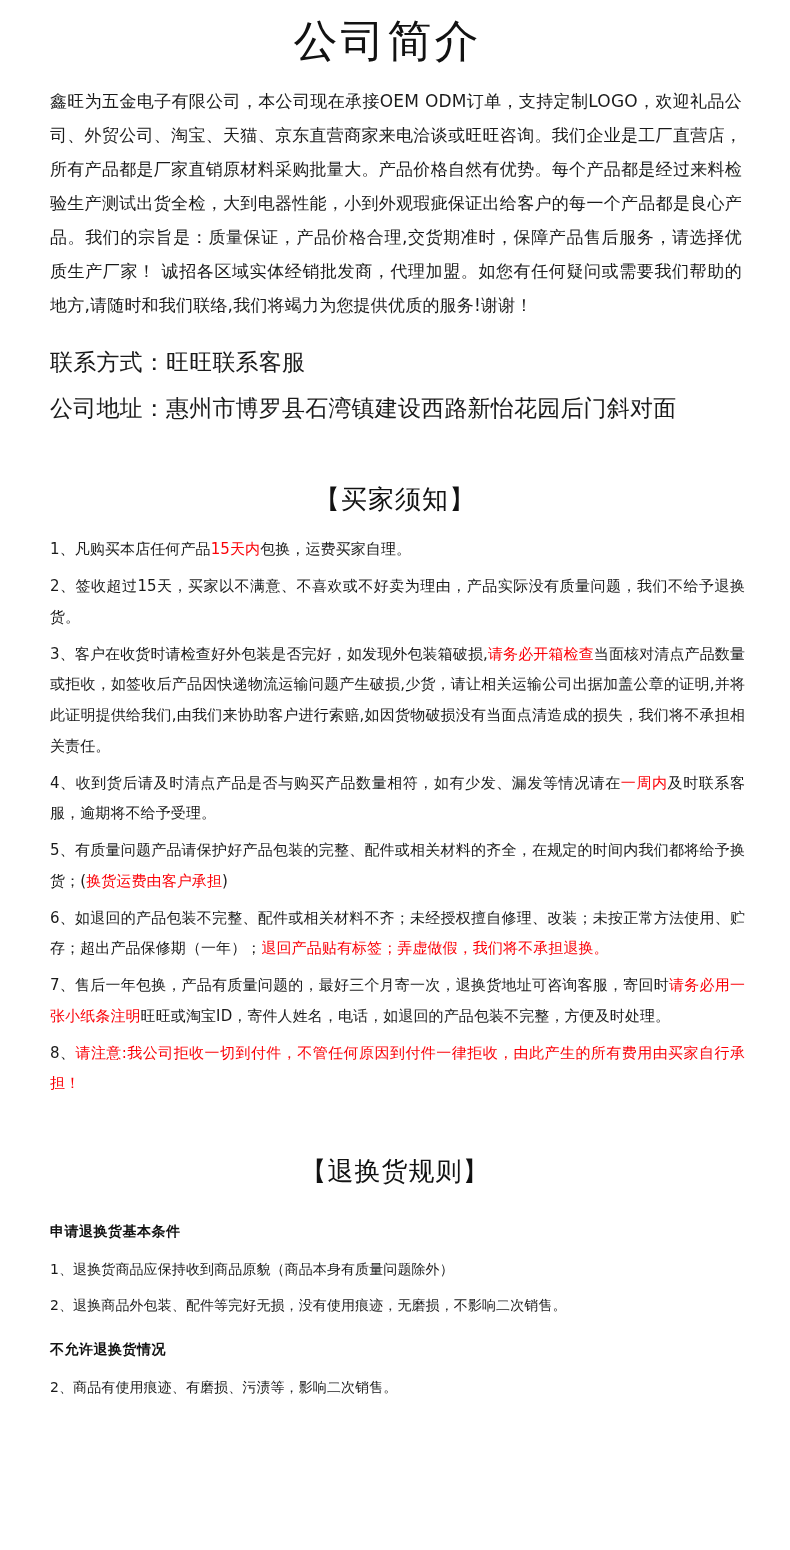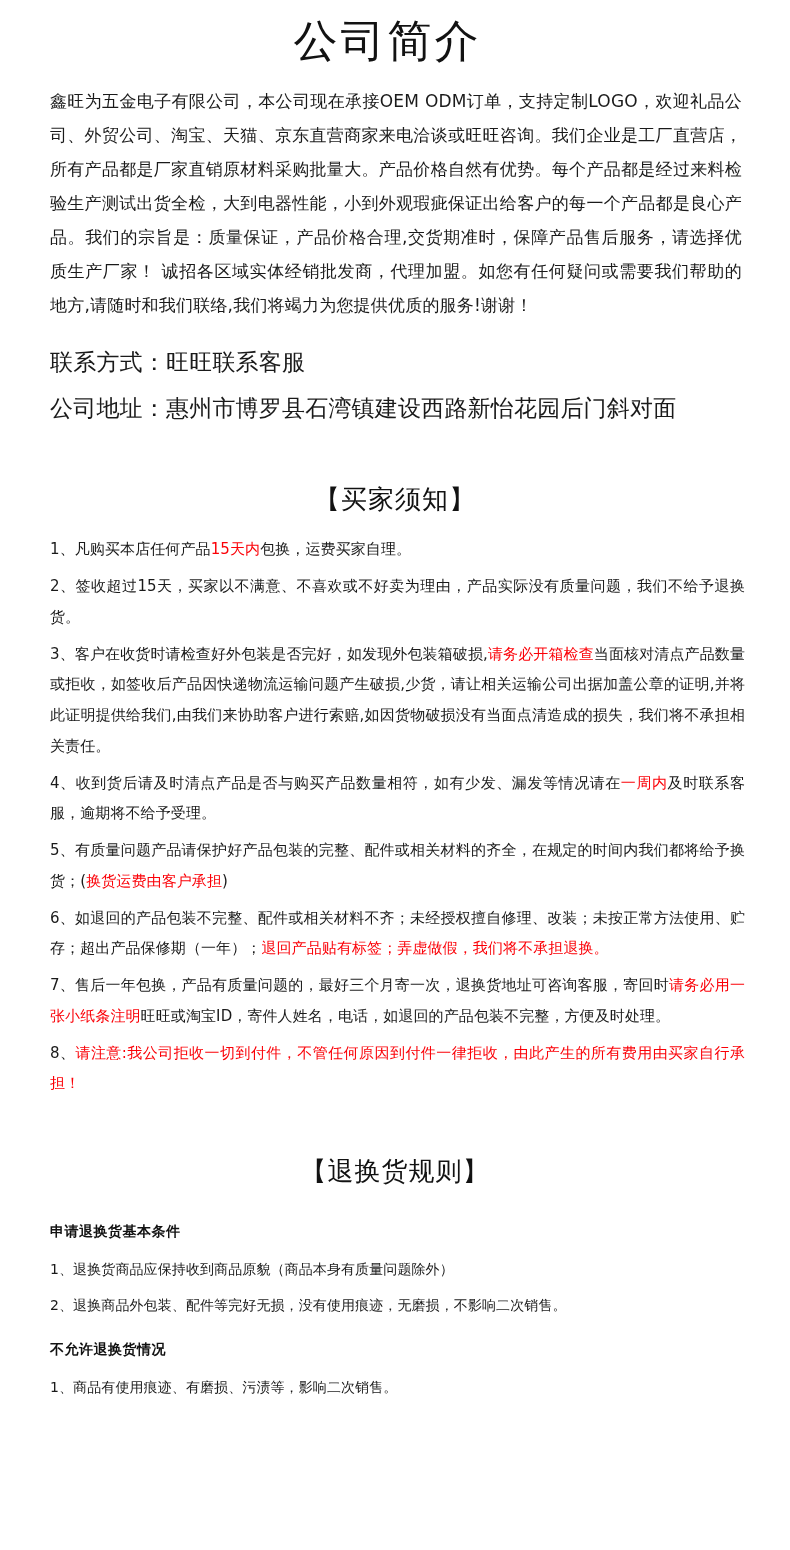--- a/index.html
+++ b/index.html
@@ -132,17 +132,17 @@
   <h3 class="sub-heading">申请退换货基本条件</h3>
 
   <div class="rules-list" id="allowed-return-list">
       <p class="rules-item">1、退换货商品应保持收到商品原貌（商品本身有质量问题除外）</p>
       <p class="rules-item">2、退换商品外包装、配件等完好无损，没有使用痕迹，无磨损，不影响二次销售。</p>
     </div>
 
   <h3 class="sub-heading" id="no-return-heading">不允许退换货情况</h3>
 
   <div class="rules-list" id="not-allowed-return-list">
-      <p class="rules-item">1、商品有使用痕迹、有磨损、污渍等，影响二次销售。</p>
+      <p class="rules-item">2、商品有使用痕迹、有磨损、污渍等，影响二次销售。</p>
     </div>
 
   <div class="spacer-bottom"></div>
 </div>
 
 </body></html>

